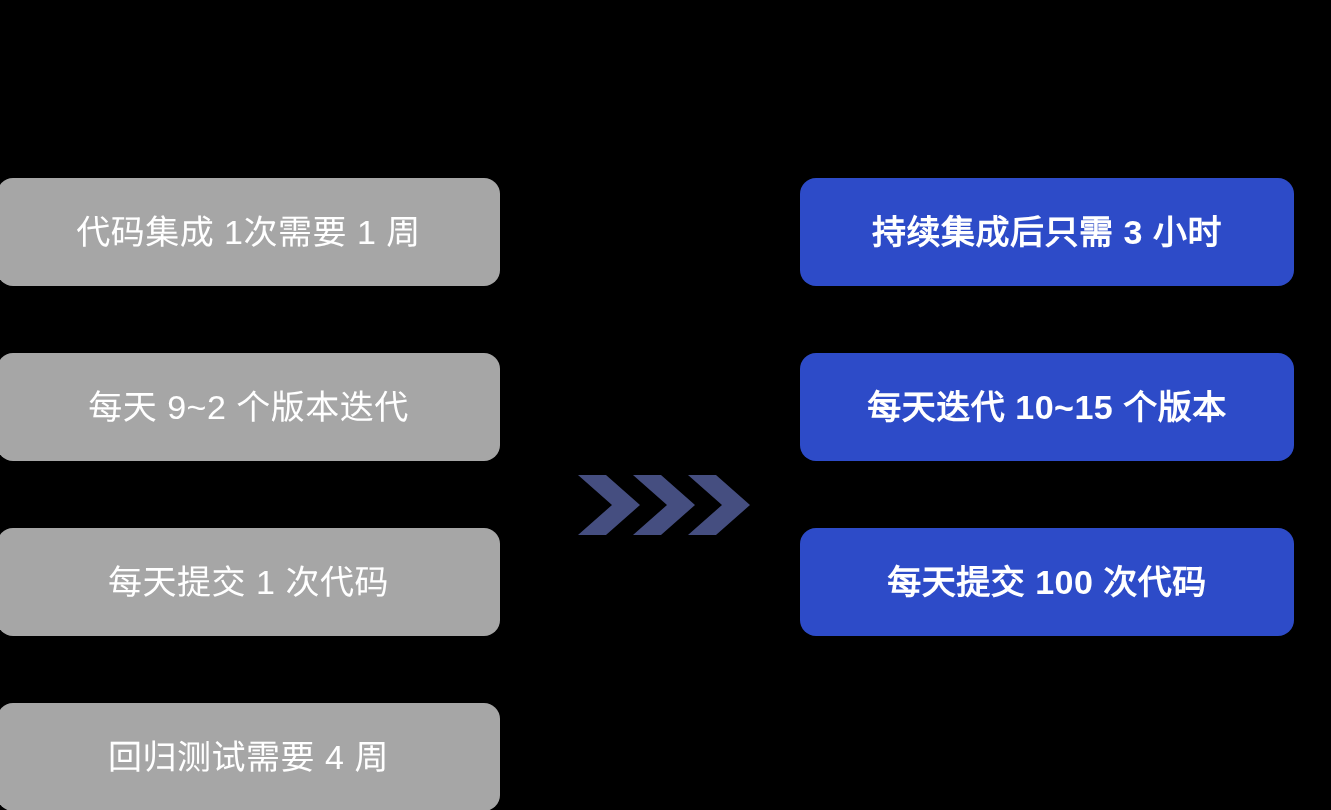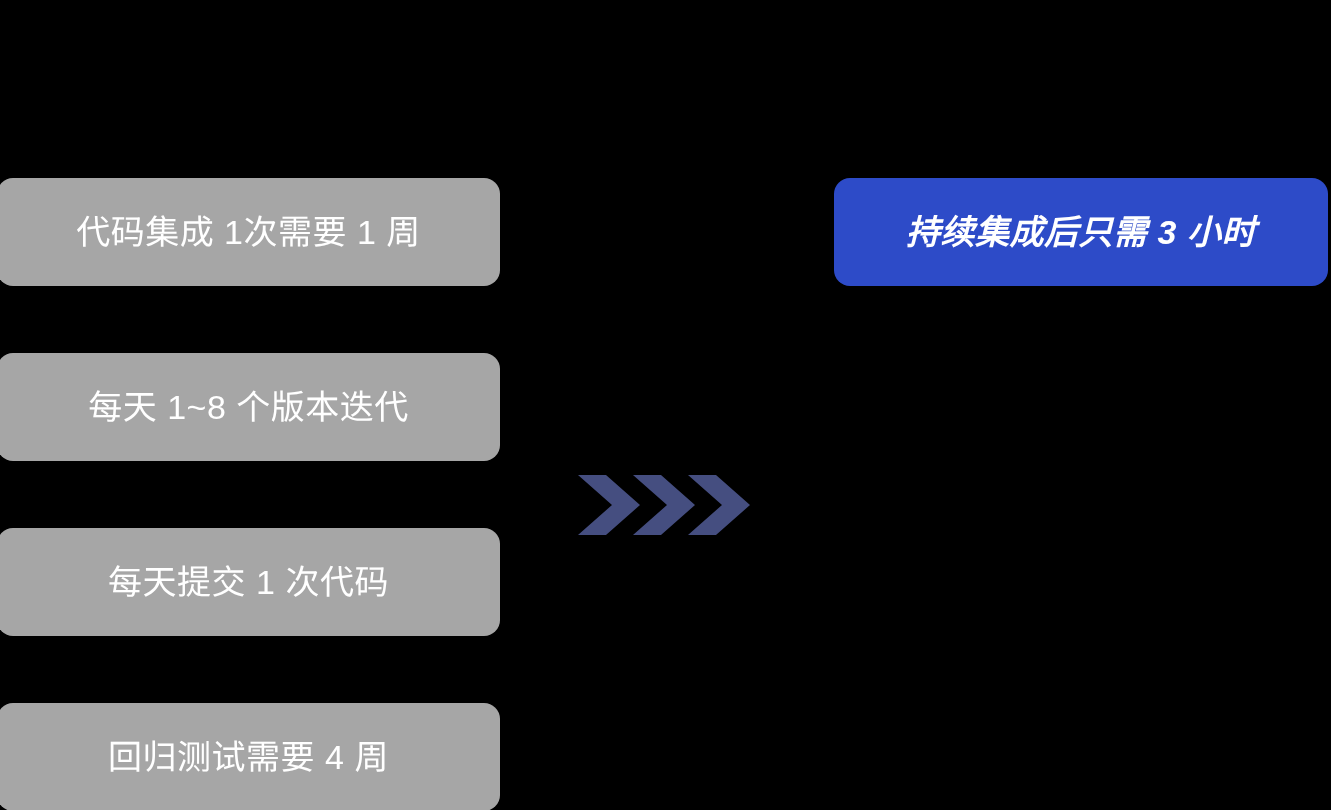--- a/index.html
+++ b/index.html
@@ -39,27 +39,26 @@
   .pill-before {
     left: -3px;
     width: 503px;
     background: #a6a6a6;
     font-size: 34px;
     font-weight: 400;
     letter-spacing: 0.5px;
   }
 
   .pill-after {
-    left: 834px;
+    left: 800px;
     width: 494px;
     background: #2d4bc8;
     font-size: 34px;
     font-weight: 700;
     letter-spacing: 0.5px;
-    font-style: italic;
   }
 
   .row-0 { top: 178px; }
   .row-1 { top: 353px; }
   .row-2 { top: 528px; }
   .row-3 { top: 703px; }
 
   .pill-label {
     display: block;
   }
@@ -86,21 +85,21 @@
 </head>
 <body>
 
 <div id="stage">
 
   <div class="pill pill-before row-0">
     <span class="pill-label">代码集成 1次需要 1 周</span>
   </div>
 
   <div class="pill pill-before row-1">
-    <span class="pill-label">每天 1~8 个版本迭代</span>
+    <span class="pill-label">每天 9~2 个版本迭代</span>
   </div>
 
   <div class="pill pill-before row-2">
     <span class="pill-label">每天提交 1 次代码</span>
   </div>
 
   <div class="pill pill-before row-3">
     <span class="pill-label">回归测试需要 4 周</span>
   </div>
 
@@ -119,16 +118,22 @@
       <svg width="62" height="60" viewBox="0 0 62 60" aria-hidden="true">
         <polygon points="0,0 28,0 62,30 28,60 0,60 34,30" fill="#454e80"></polygon>
       </svg>
     </span>
   </div>
 
   <div class="pill pill-after row-0">
     <span class="pill-label">持续集成后只需 3 小时</span>
   </div>
 
+  <div class="pill pill-after row-1">
+    <span class="pill-label">每天迭代 10~15 个版本</span>
+  </div>
 
+  <div class="pill pill-after row-2">
+    <span class="pill-label">每天提交 100 次代码</span>
+  </div>
 
 
 </div>
 
 </body></html>

